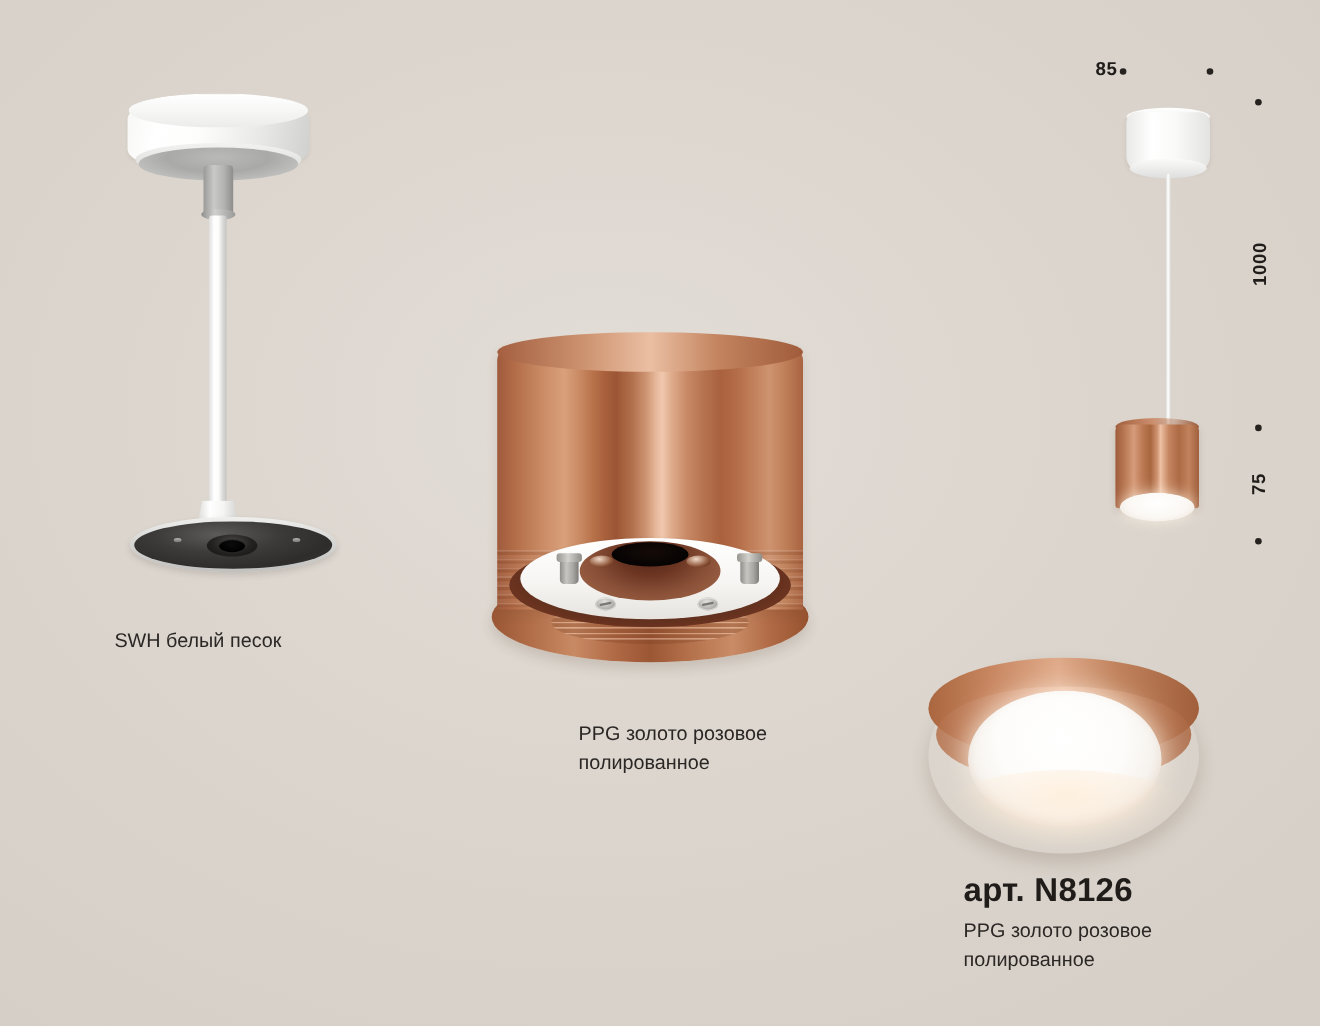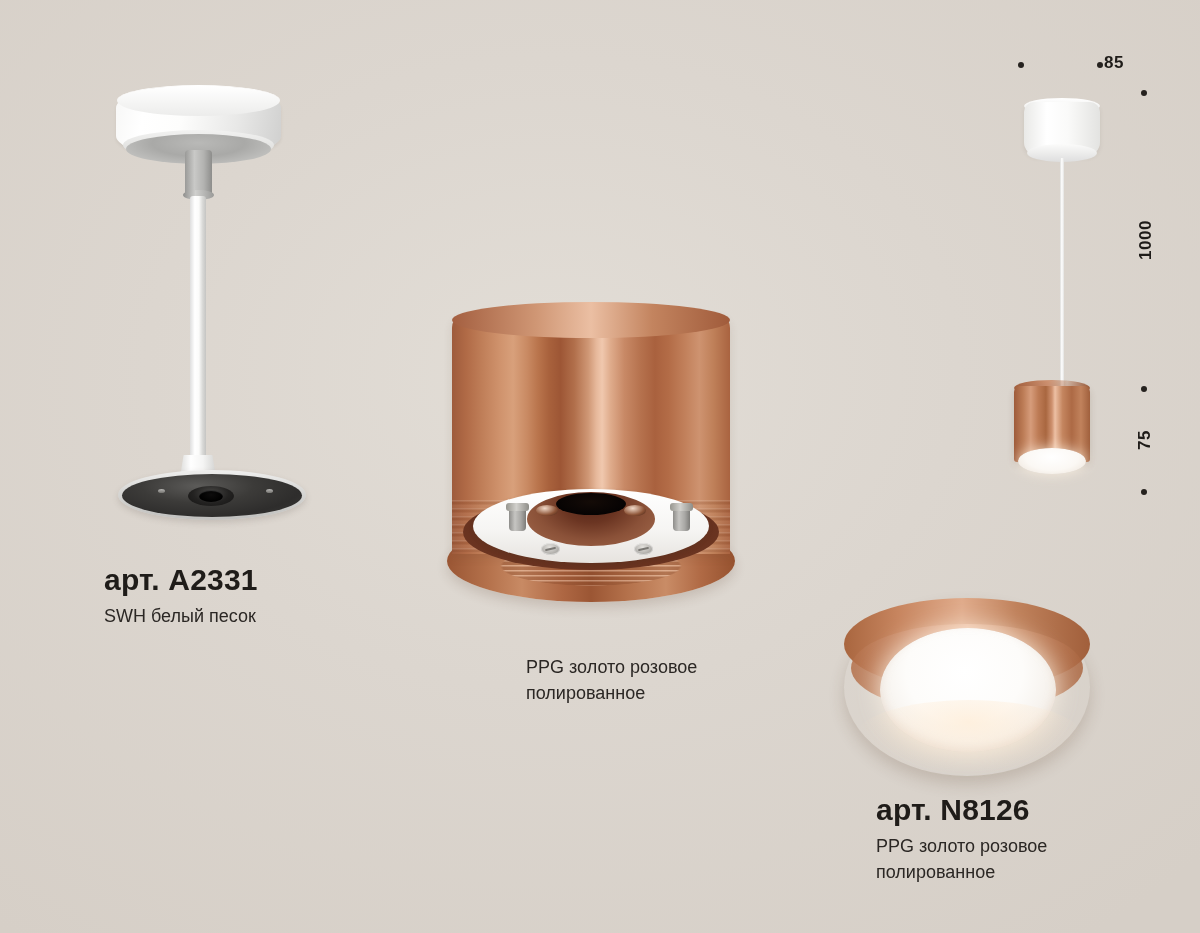--- a/index.html
+++ b/index.html
@@ -244,21 +244,20 @@
     <div class="a-cap"></div>
     <div class="a-plate"></div>
     <div class="a-plate-dark"></div>
     <div class="a-scr" style="left:158px;top:489px;"></div>
     <div class="a-scr" style="left:266px;top:489px;"></div>
     <div class="a-plate-hub"></div>
     <div class="a-plate-hole"></div>
   </div>
 
   <div class="lbl" style="left:104px;top:563px;">
-    <div class="art">арт. A2331</div>
     <div class="sub">SWH белый песок</div>
   </div>
 
   <div class="abs">
     <div class="c-base-ring"></div>
     <div class="c-base-ridges"></div>
     <div class="c-body"></div>
     <div class="c-grooves"></div>
     <div class="c-body-top"></div>
     <div class="c-inner-dark"></div>
@@ -299,21 +298,21 @@
     <div class="p-canopy"></div>
     <div class="p-canopy-bot"></div>
     <div class="p-wire"></div>
     <div class="p-body-top"></div>
     <div class="p-body"></div>
     <div class="p-ring-bot"></div>
     <div class="p-diff"></div>
   </div>
 
   <div class="dim-dot" style="left:1018px;top:62px;"></div>
-  <div class="dim-txt" style="left:1104px;top:53px;">85</div>
+  <div class="dim-txt" style="left:996px;top:53px;">85</div>
   <div class="dim-dot" style="left:1097px;top:62px;"></div>
 
   <div class="dim-dot" style="left:1141px;top:90px;"></div>
   <div class="dim-txt dim-vert" style="left:1126px;top:230px;width:40px;text-align:center;">1000</div>
   <div class="dim-dot" style="left:1141px;top:386px;"></div>
 
   <div class="dim-txt dim-vert" style="left:1129px;top:430px;width:32px;text-align:center;">75</div>
   <div class="dim-dot" style="left:1141px;top:489px;"></div>
 
 </div>

